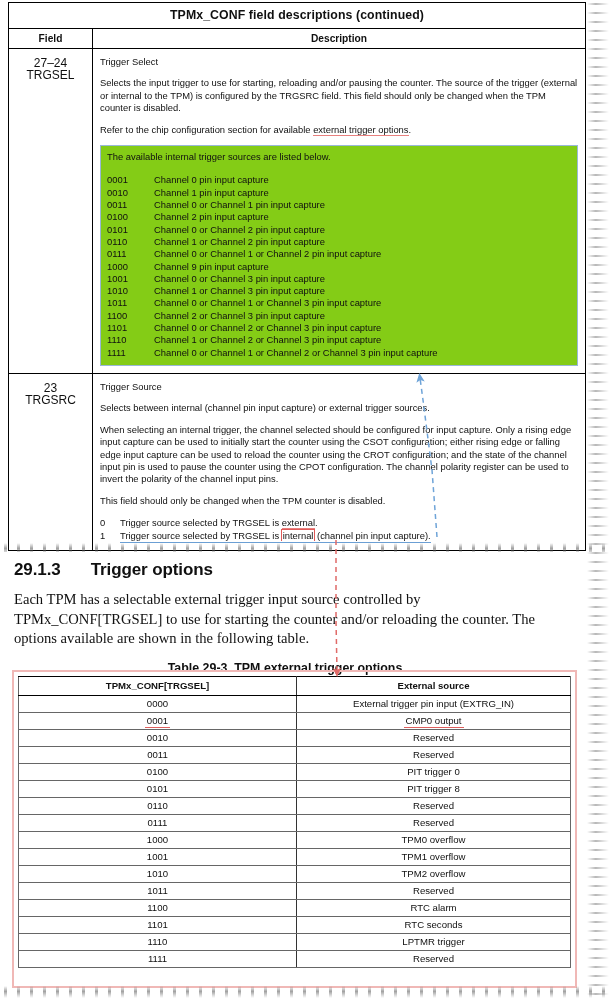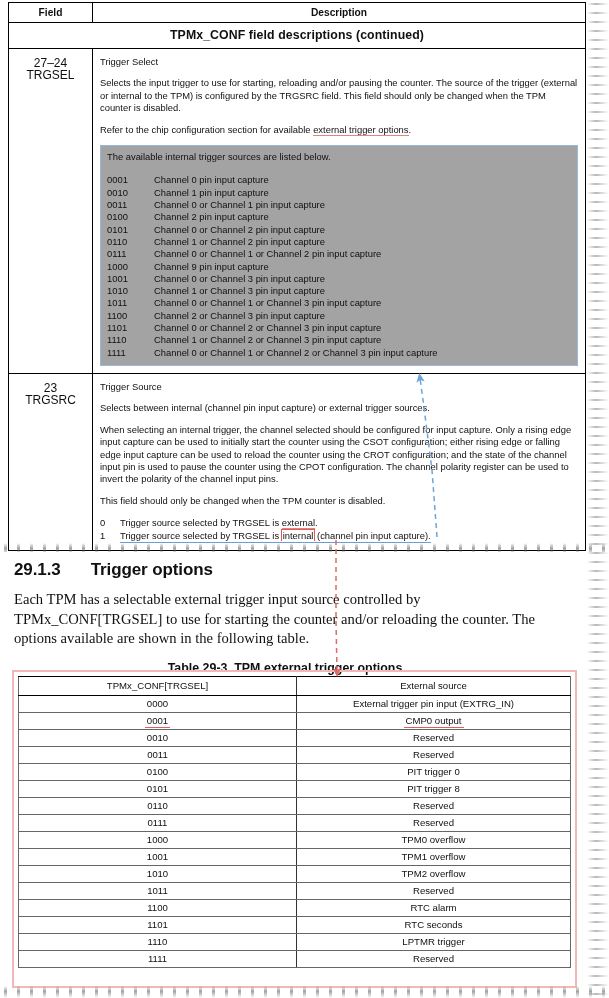--- a/index.html
+++ b/index.html
@@ -70,21 +70,21 @@
     padding: 7px 7px 7px 7px !important;
   }
   .desc p { margin: 0 0 9px 0; }
   .desc p:last-child { margin-bottom: 0; }
 
   
   .trigbox {
     border: 1px solid #9ab8d8;
     padding: 5px 19px 6px 6px;
     margin-top: 2px;
-    background: #a3a3a3;
+    background: #84cc16;
   }
   .trigbox .lead { margin: 0 0 11px 0; font-size: 9.4px; }
   .triglist { display: block; }
   .trigrow {
     display: flex;
     font-size: 9.4px;
     line-height: 12.3px;
     white-space: nowrap;
   }
   .trigrow .code { width: 47px; flex: 0 0 47px; }
@@ -200,21 +200,21 @@
   }
   table.opts th, table.opts td {
     border: 1px solid #666;
     text-align: center;
     font-size: 9.6px;
     height: 16px;
     padding: 0;
     line-height: 16px;
   }
   table.opts th {
-    font-weight: normal;
+    font-weight: bold;
     border-bottom: 1.6px solid #000;
     border-top: 1.5px solid #000;
     height: 18px;
     line-height: 18px;
   }
   table.opts .c1 { width: 278px; border-right: 1.5px solid #333; }
   .row-hl td { position: relative; }
   .row-hl td span {
     border-bottom: 1.2px solid #e0605e;
     padding: 0 2px 1px 2px;
@@ -240,25 +240,25 @@
 
 <div id="frag-top">
   <div class="sheet">
     <table class="reg">
       <colgroup>
           <col class="col-field">
           <col>
         </colgroup>
       <tbody>
           <tr>
+        <td class="tbl-title" colspan="2">TPMx_CONF field descriptions (continued)</td>
+      </tr>
+      <tr>
         <th class="hdr">Field</th>
         <th class="hdr">Description</th>
-      </tr>
-      <tr>
-        <td class="tbl-title" colspan="2">TPMx_CONF field descriptions (continued)</td>
       </tr>
 
       <tr>
         <td class="fieldcell">
           <div>27–24</div>
           <div>TRGSEL</div>
         </td>
         <td class="desc">
           <p>Trigger Select</p>
           <p>Selects the input trigger to use for starting, reloading and/or pausing the counter. The source of the trigger (external or internal to the TPM) is configured by the TRGSRC field. This field should only be changed when the TPM counter is disabled.</p>

